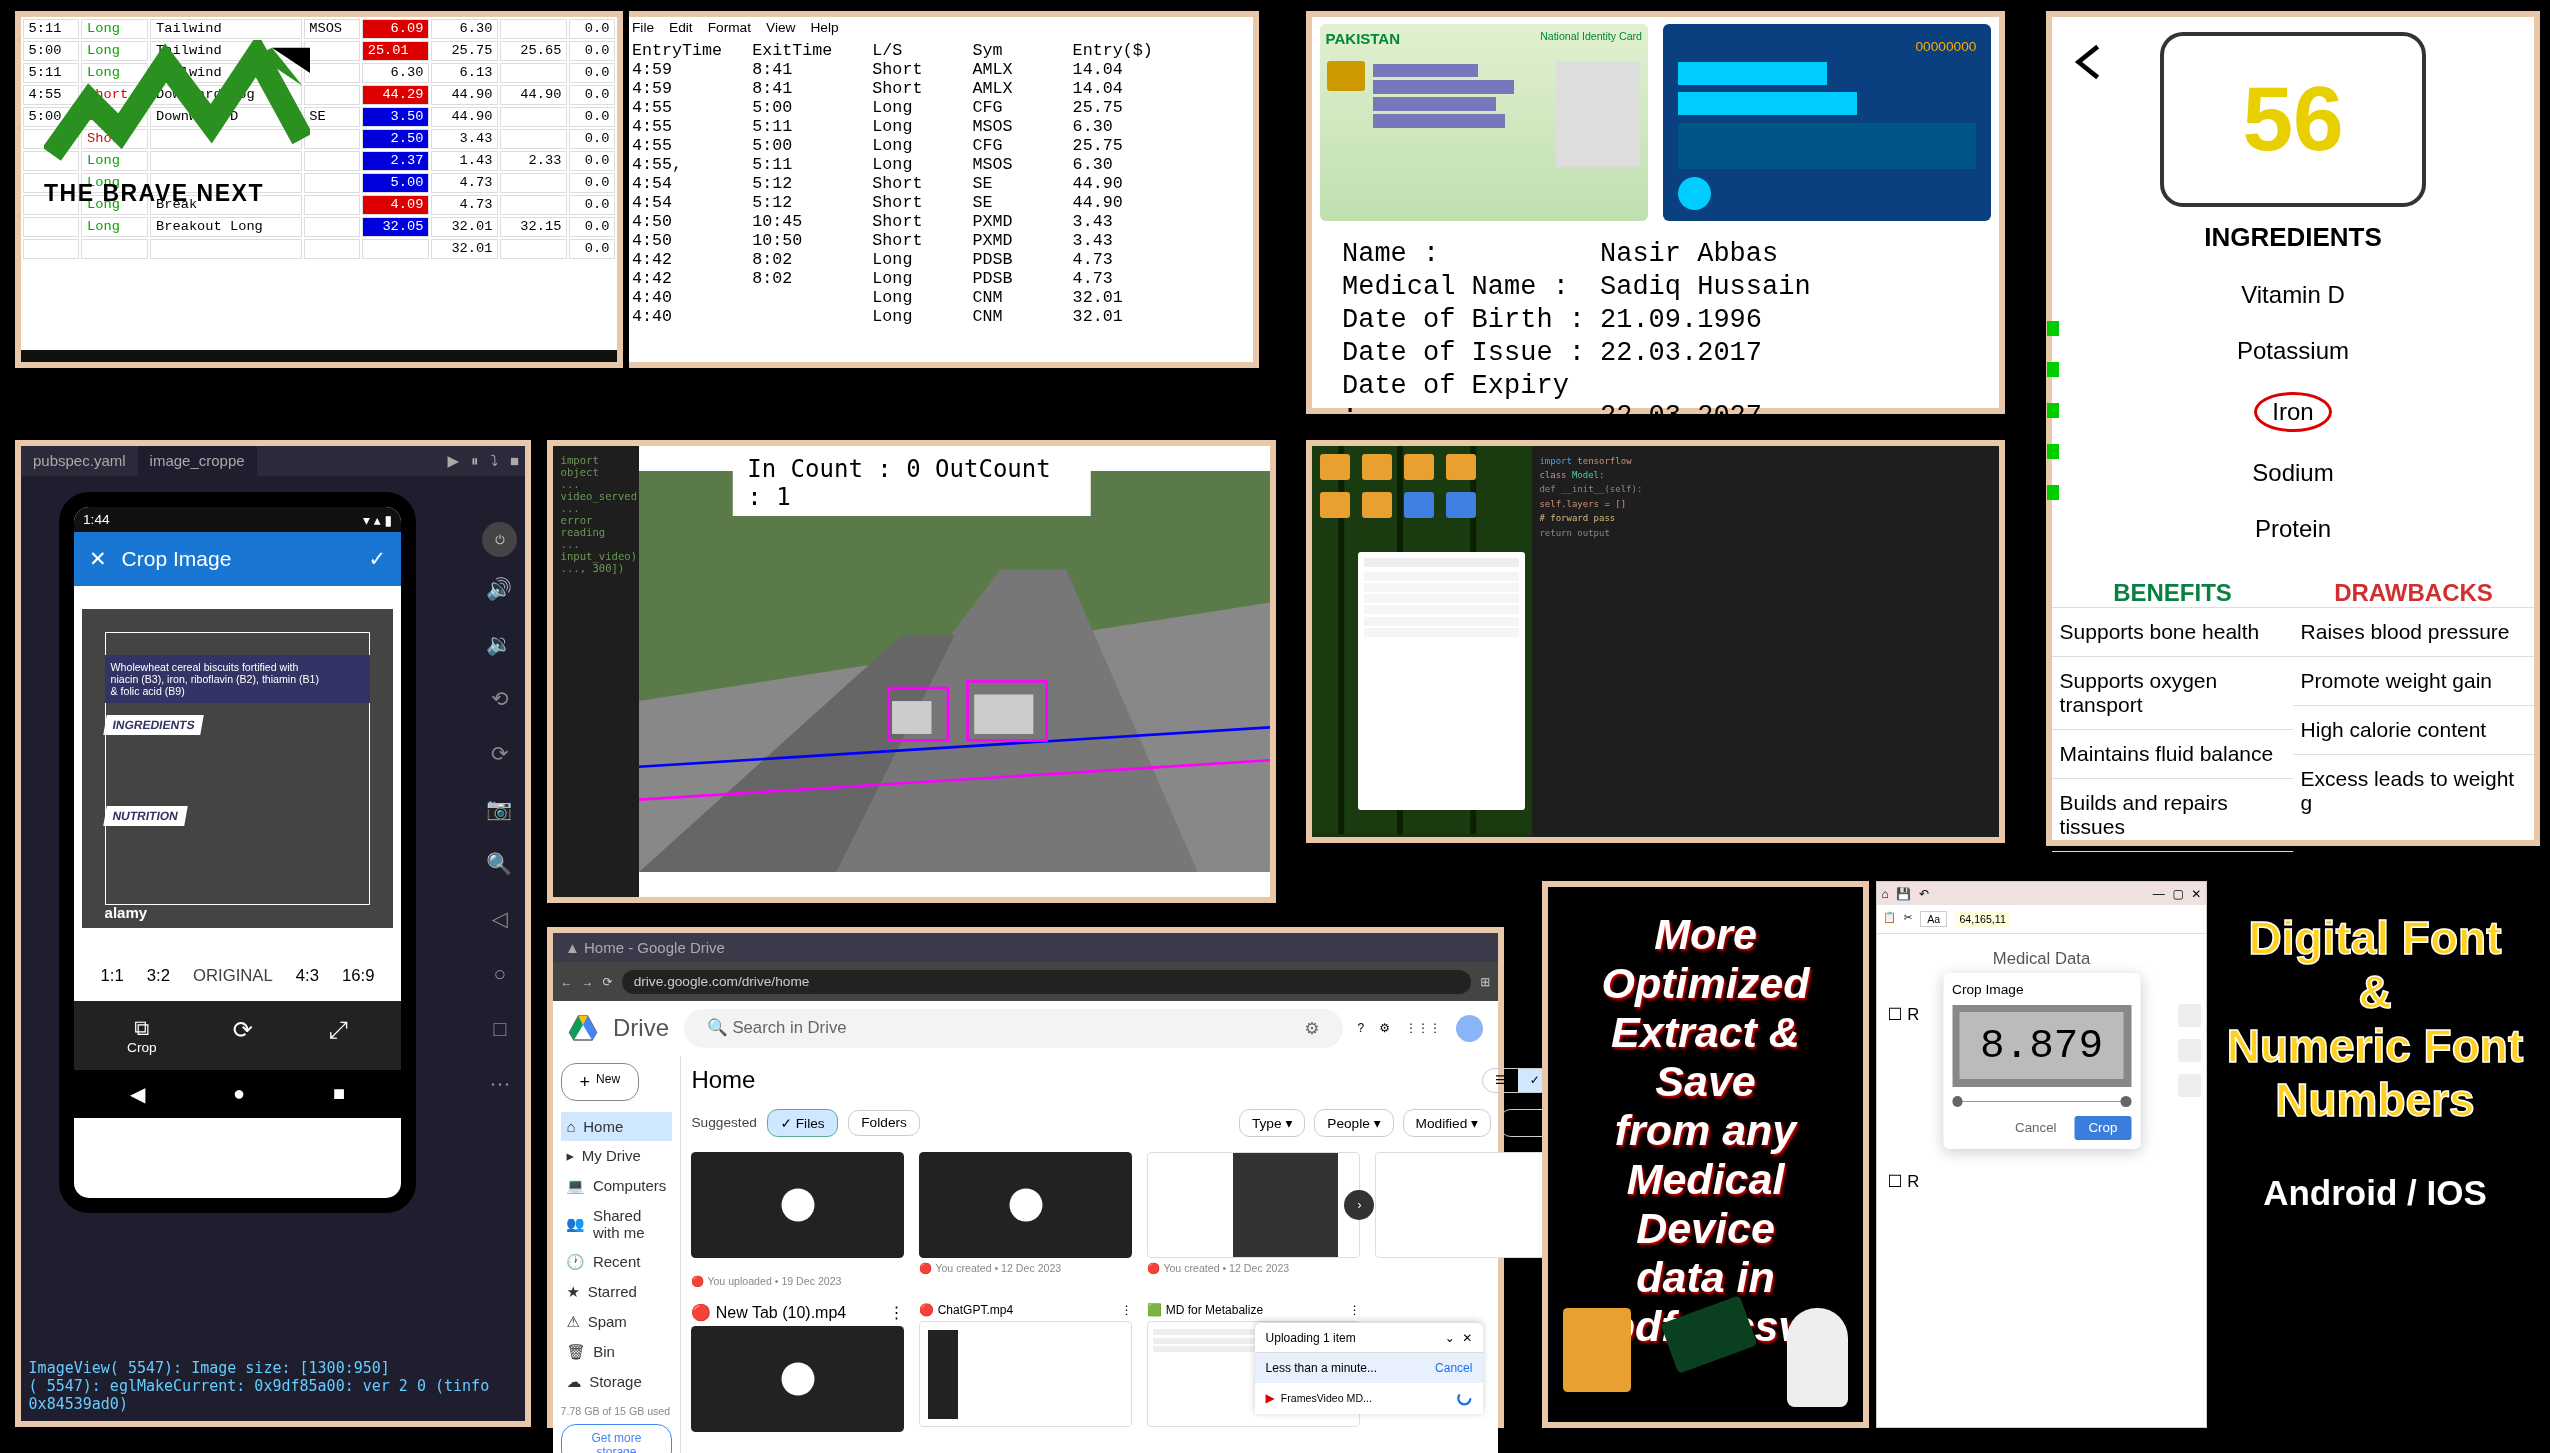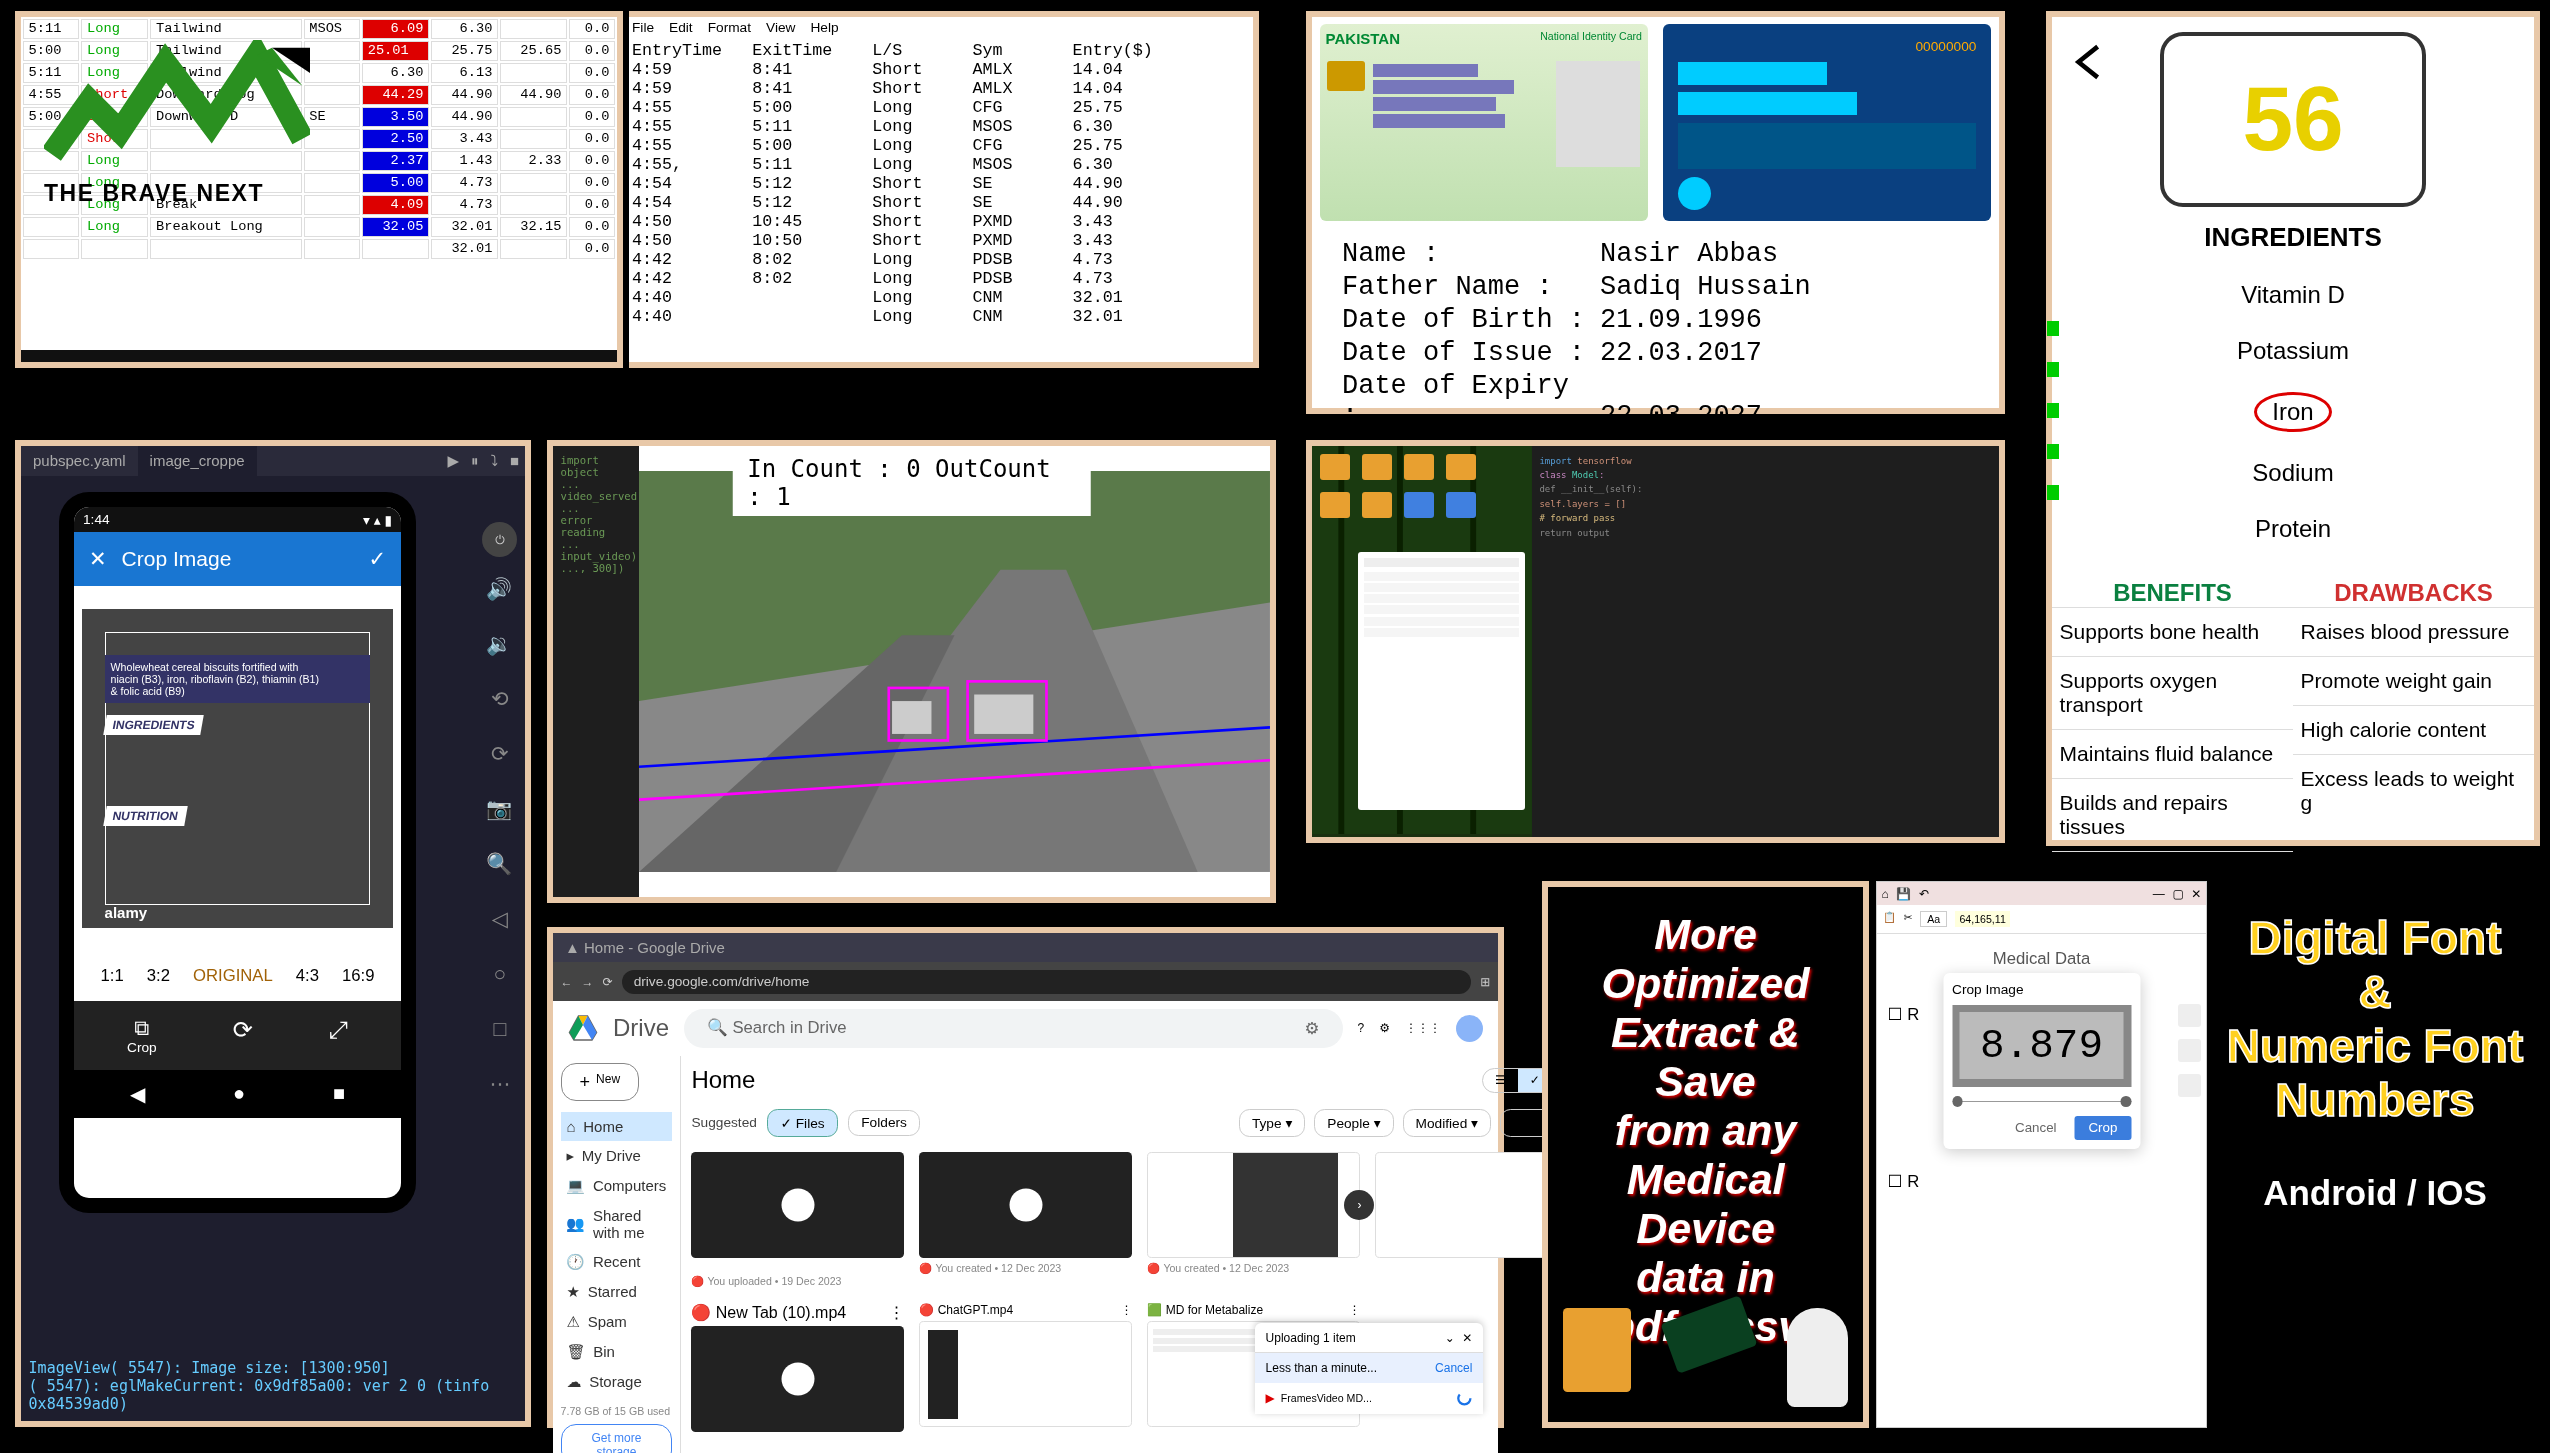--- a/index.html
+++ b/index.html
@@ -42,21 +42,21 @@
 .bhead { color: #0a8040; font-weight: bold; font-size: 24px; text-align: center; }
 .dhead { color: #d03030; font-weight: bold; font-size: 24px; text-align: center; }
 .brow, .drow { padding: 12px 7.6px; font-size: 21px; border-top: 0.8px solid #ddd; }
 
 
 .ide-bg { background: #1e1e2e; width: 100%; height: 100%; position: relative; }
 .phone { position: absolute; width: 357px; height: 721px; background: #000; border-radius: 30px; left: 38px; top: 46px; padding: 15px; }
 .phone-screen { background: #fff; width: 100%; height: 100%; border-radius: 15px; overflow: hidden; }
 .phone-topbar { background: #1976d2; color: #fff; padding: 15px; font-size: 21px; display: flex; align-items: center; gap: 15px; }
 .phone-ratios { display: flex; justify-content: space-around; padding: 15px; font-size: 16.7px; }
-.phone-ratios .orig { color: #a16207; }
+.phone-ratios .orig { color: #404040; }
 .phone-actions { background: #222; display: flex; justify-content: space-around; padding: 15px; }
 .nav-bar { background: #000; display: flex; justify-content: space-around; padding: 12px; }
 
 
 .traffic { position: relative; width: 100%; height: 100%; }
 .traffic-count { position: absolute; top: 4.6px; left: 50%; transform: translateX(-50%); background: #fff; padding: 4.6px 15px; font-size: 24px; font-family: monospace; }
 
 
 .desk-split { display: flex; width: 100%; height: 100%; }
 .desk-left { flex: 0 0 32%; background: #1a3010; position: relative; }
@@ -279,21 +279,21 @@
           <div style="height:23px; background:#0cf; margin:7.6px 0; width:60%;"></div>
           <div style="height:46px; background:#058; margin:7.6px 0;"></div>
           <div style="display:flex; gap:7.6px;">
             <div style="width:33px;height:33px;border-radius:50%;background:#0cf;"></div>
           </div>
         </div>
       </div>
     </div>
     <div class="idtext" id="p3-fields">
         <div><span style="display:inline-block;width:258px;">Name :</span><span>Nasir Abbas</span></div>
-        <div><span style="display:inline-block;width:258px;">Father Name :</span><span>Sadiq Hussain</span></div>
+        <div><span style="display:inline-block;width:258px;">Medical Name :</span><span>Sadiq Hussain</span></div>
         <div><span style="display:inline-block;width:258px;">Date of Birth :</span><span>21.09.1996</span></div>
         <div><span style="display:inline-block;width:258px;">Date of Issue :</span><span>22.03.2017</span></div>
         <div><span style="display:inline-block;width:258px;">Date of Expiry :</span><span>22.03.2027</span></div>
       </div>
   </div>
 </div>
 
 <div class="panel" style="left:2046px; top:10.6px; width:494px; height:835px;">
   <div class="panel-inner" style="position:relative;">
     <div style="position:absolute; left:-4.6px; top:289px;">

